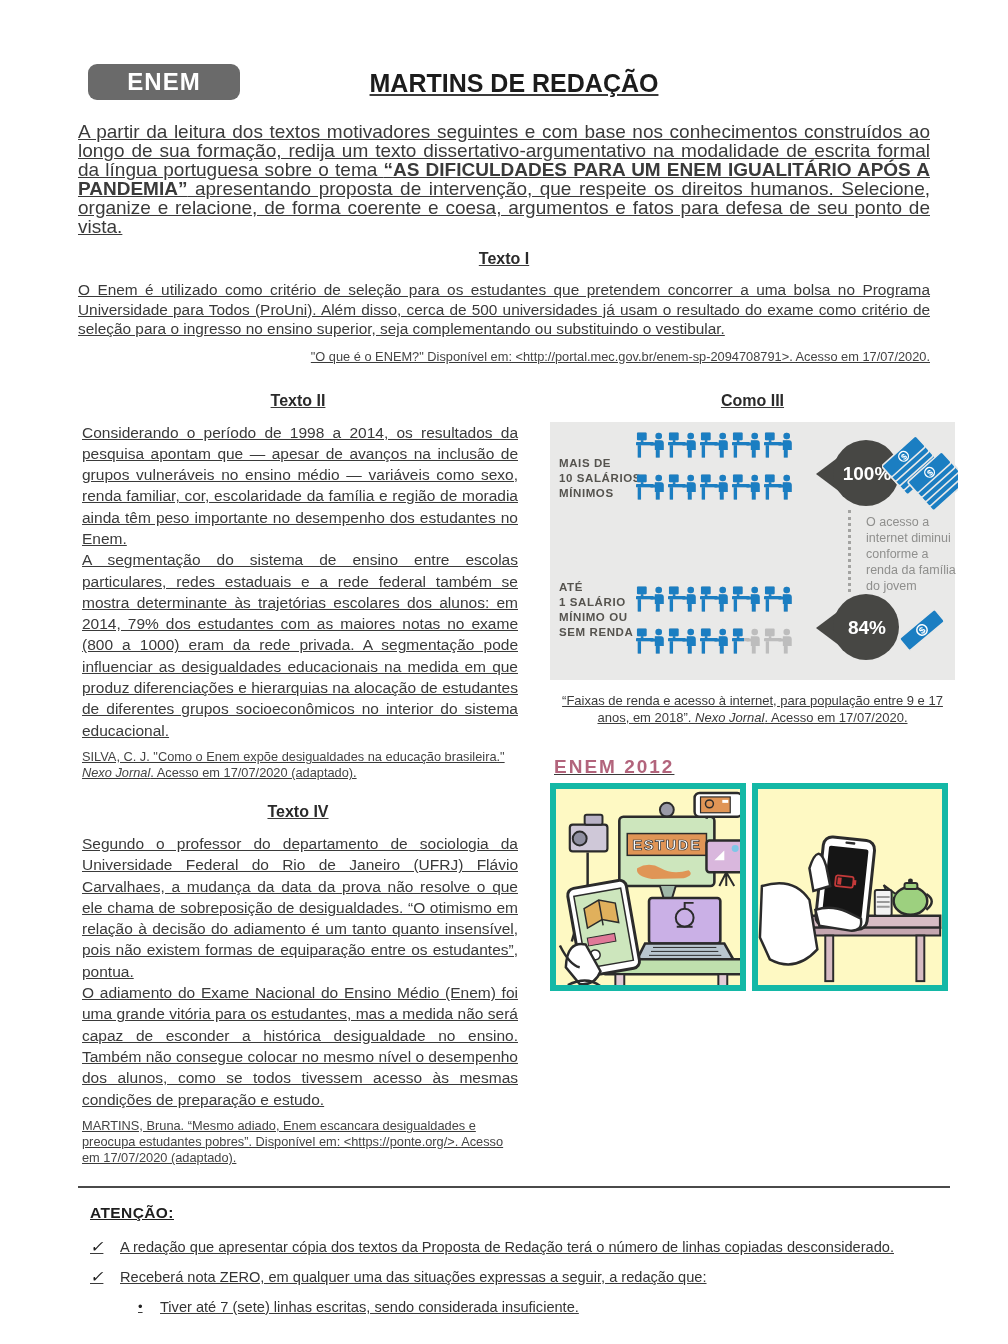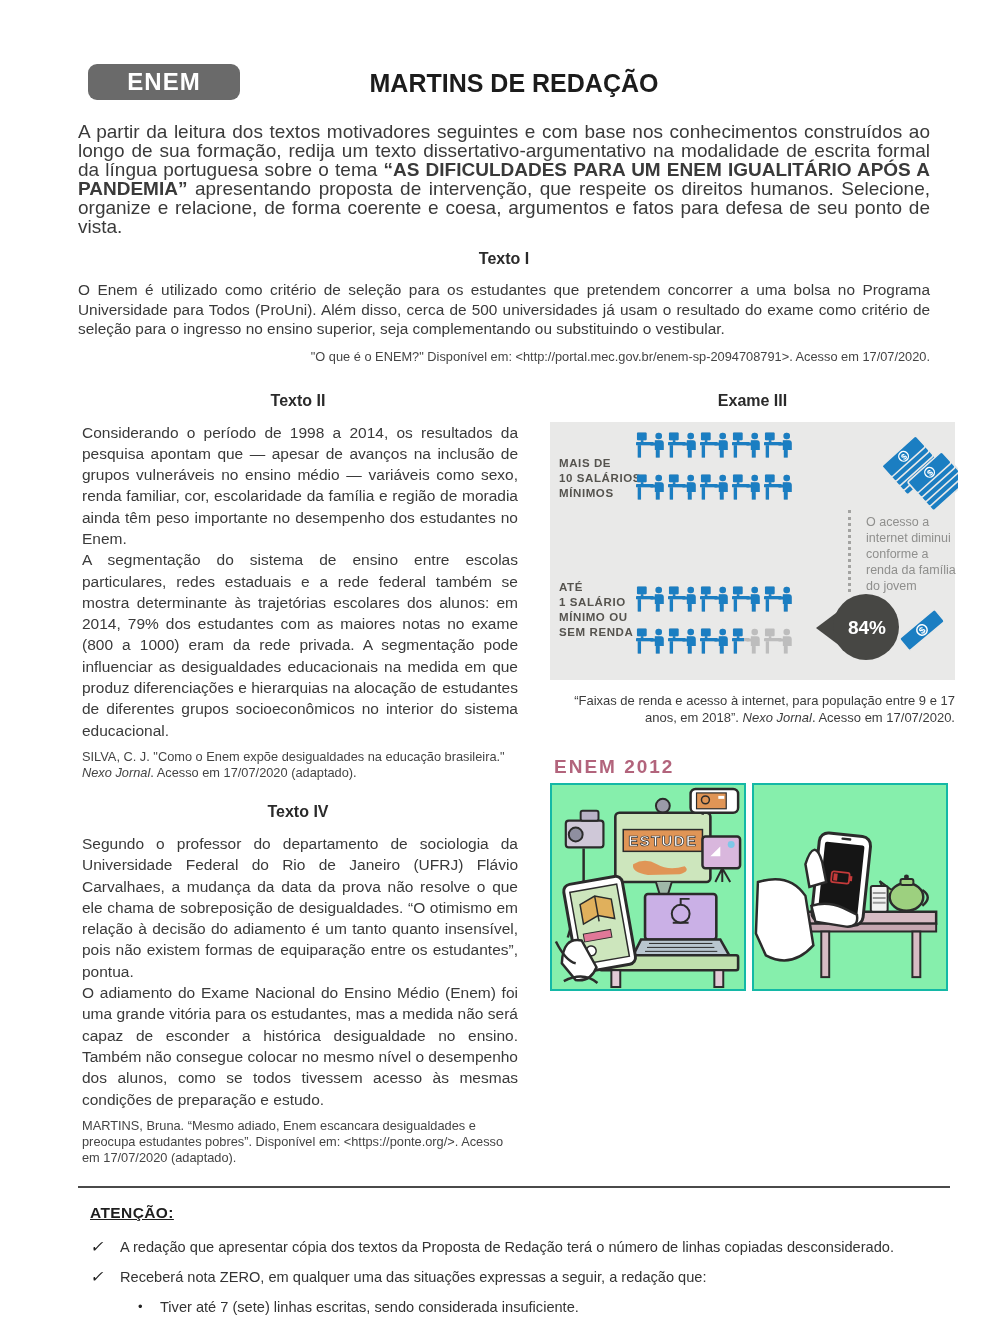--- a/index.html
+++ b/index.html
@@ -1,20 +1,21 @@
 <!DOCTYPE html>
 <html lang="pt-BR"><head>
 <meta charset="utf-8">
 <style>
   * { margin:0; padding:0; box-sizing:border-box; }
   html,body { background:#fff; }
   .page {
     position:relative; width:1008px; height:1344px; overflow:hidden;
     background:#fff; color:#3a3a3a;
     font-family:"Liberation Sans", sans-serif;
+    text-decoration:underline;
   }
   
   .header { position:relative; margin:64px 58px 16px 78px; height:42px; }
   .logo {
     position:absolute; left:10px; top:0; width:152px; height:36px;
     background:#6a6a6a; border-radius:9px; color:#fff;
     display:flex; align-items:center; justify-content:center;
     font-size:24px; font-weight:bold; letter-spacing:1px;
   }
   .page-title { text-align:center; font-size:25px; font-weight:bold; padding-top:5px; color:#1c1c1c; }
@@ -49,26 +50,26 @@
   .money-1 { position:absolute; left:332px; top:4px; }
   .money-2 { position:absolute; left:344px; top:182px; }
   .dotted-connector {
     position:absolute; left:298px; top:88px; height:82px; width:0;
     border-left:3px dotted #a3a3a1;
   }
   .info-note {
     position:absolute; left:316px; top:92px; width:90px;
     font-size:12.5px; line-height:16px; color:#8f8f8d;
   }
-  .info-caption { margin-top:12px; text-align:right; font-size:13px; line-height:17px; color:#3c3c3c; }
+  .info-caption { margin-top:12px; text-align:center; font-size:13px; line-height:17px; color:#3c3c3c; }
   
   .comic-block { margin-top:30px; }
   .comic-title { font-size:19px; font-weight:800; letter-spacing:2px; color:#b2647c; margin:0 0 5px 4px; }
   .comic-panels { display:flex; gap:6px; }
-  .panel { width:196px; height:208px; border:2px solid #14b8a6; background:#86efac; overflow:hidden; }
+  .panel { width:196px; height:208px; border:6px solid #14b8a6; background:#fef9c3; overflow:hidden; }
   
   .separator { border-top:2px solid #4a4a4a; margin:20px 58px 16px 78px; }
   .attention { margin:0 78px 0 90px; }
   .attention-heading {
     font-size:15.5px; font-weight:bold; color:#1e1e1e;
     text-decoration:underline; letter-spacing:.4px; margin-bottom:16px;
   }
   .check-item { display:flex; font-size:14.6px; line-height:18px; margin-bottom:12px; color:#333; }
   .check-glyph { width:30px; flex:none; font-size:16px; font-style:italic; color:#222; }
   .sub-item { display:flex; font-size:14.6px; line-height:18px; margin:0 0 13px 48px; color:#333; }
@@ -106,21 +107,21 @@
 
       <div class="section-heading" style="margin-top:22px">Texto IV</div>
       <div class="body">
         <p>Segundo o professor do departamento de sociologia da Universidade Federal do Rio de Janeiro (UFRJ) Flávio Carvalhaes, a mudança da data da prova não resolve o que ele chama de sobreposição de desigualdades. “O otimismo em relação à decisão do adiamento é um tanto quanto insensível, pois não existem formas de equiparação entre os estudantes”, pontua.</p>
         <p>O adiamento do Exame Nacional do Ensino Médio (Enem) foi uma grande vitória para os estudantes, mas a medida não será capaz de esconder a histórica desigualdade no ensino. Também não consegue colocar no mesmo nível o desempenho dos alunos, como se todos tivessem acesso às mesmas condições de preparação e estudo.</p>
       </div>
       <div class="cite-small">MARTINS, Bruna. “Mesmo adiado, Enem escancara desigualdades e preocupa estudantes pobres”. Disponível em: &lt;https://ponte.org/&gt;. Acesso em 17/07/2020 (adaptado).</div>
     </div>
 
     <div class="col-right">
-      <div class="section-heading">Exame III</div>
+      <div class="section-heading">Como III</div>
 
       <div class="infographic">
         <div class="row-label label-1">MAIS DE
 10 SALÁRIOS
 MÍNIMOS</div>
         <div class="picto-grid grid-1">
             <span class="picto-icon"><svg viewBox="0 0 30 26" width="29" height="26">
                 <g fill="#bdbdbd">
                   <rect x="1" y="0" width="10" height="8" rx="1"></rect>
                   <rect x="5" y="8" width="2.6" height="2"></rect>
@@ -345,20 +346,27 @@
                     <rect x="0" y="10" width="18" height="3.2" rx="0.5"></rect>
                     <rect x="1.8" y="13.2" width="3.4" height="12.8"></rect>
                     <circle cx="23.5" cy="3.6" r="3.4"></circle>
                     <path d="M19.5 8.2 h6.2 a3 3 0 0 1 3 3 v7 h-9.2 z"></path>
                     <rect x="15" y="10.5" width="5" height="3"></rect>
                     <rect x="20.5" y="18.2" width="4" height="7.8"></rect>
                   </g>
                 </svg></span></span>
           </div>
 
+        <div class="balloon balloon-1">
+          <svg width="84" height="70" viewBox="0 0 84 70">
+            <polygon points="0,36 28,15 28,57" fill="#474744"></polygon>
+            <circle cx="50" cy="35" r="33" fill="#474744"></circle>
+            <text x="51" y="42" text-anchor="middle" font-size="19" font-weight="bold" fill="#fff">100%</text>
+          </svg>
+        </div>
 
         <div class="money-1">
           <svg width="76" height="88" viewBox="0 0 76 88">
             <g transform="rotate(-42 28 36)">
               <rect x="4" y="46" width="46" height="13" rx="2" fill="#1b7ec2" stroke="#e9e9e8" stroke-width="1.6"></rect>
               <rect x="4" y="40" width="46" height="13" rx="2" fill="#1b7ec2" stroke="#e9e9e8" stroke-width="1.6"></rect>
               <rect x="4" y="34" width="46" height="13" rx="2" fill="#1b7ec2" stroke="#e9e9e8" stroke-width="1.6"></rect>
               <rect x="4" y="28" width="46" height="13" rx="2" fill="#1b7ec2" stroke="#e9e9e8" stroke-width="1.6"></rect>
               <rect x="4" y="20" width="46" height="15" rx="2" fill="#1b7ec2" stroke="#e9e9e8" stroke-width="1.6"></rect>
               <circle cx="27" cy="27.5" r="4.8" fill="none" stroke="#fff" stroke-width="1.4"></circle>

